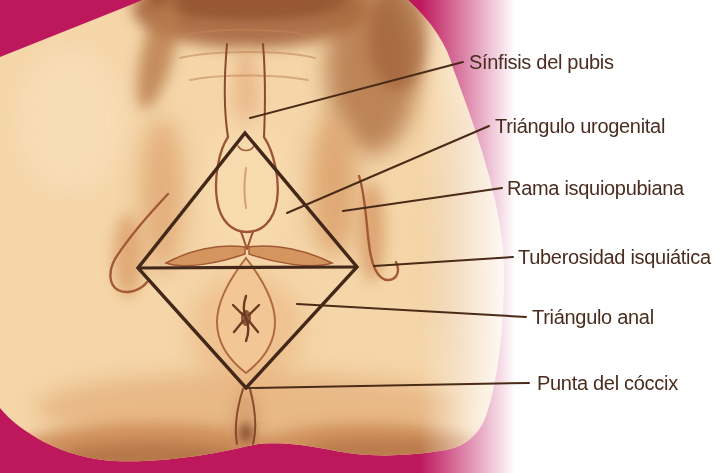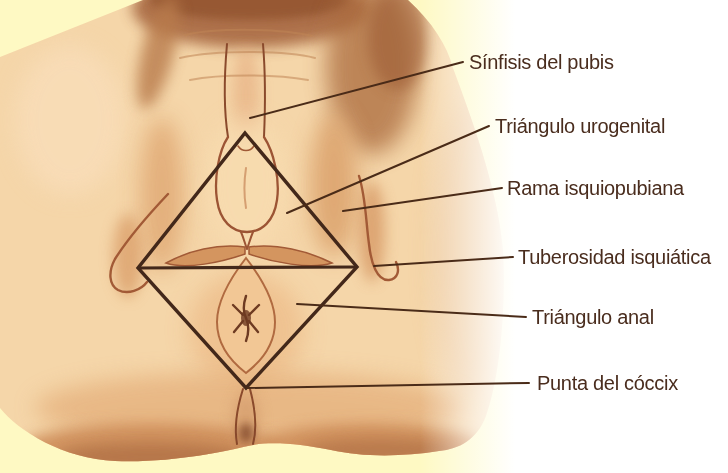--- a/index.html
+++ b/index.html
@@ -1,19 +1,19 @@
 <!DOCTYPE html>
 <html><head>
 <meta charset="utf-8">
 <style>
   html,body{margin:0;padding:0;background:#ffffff;}
   #stage{
     position:relative;
     width:728px;height:473px;
-    background:#fef9c3;
+    background:#be185d;
     overflow:hidden;
     font-family:"Liberation Sans", sans-serif;
   }
   svg{display:block;}
   .label-text{
     font-family:"Liberation Sans", sans-serif;
     font-size:20px;
     letter-spacing:-0.3px;
     fill:#4a2d1e;
   }

